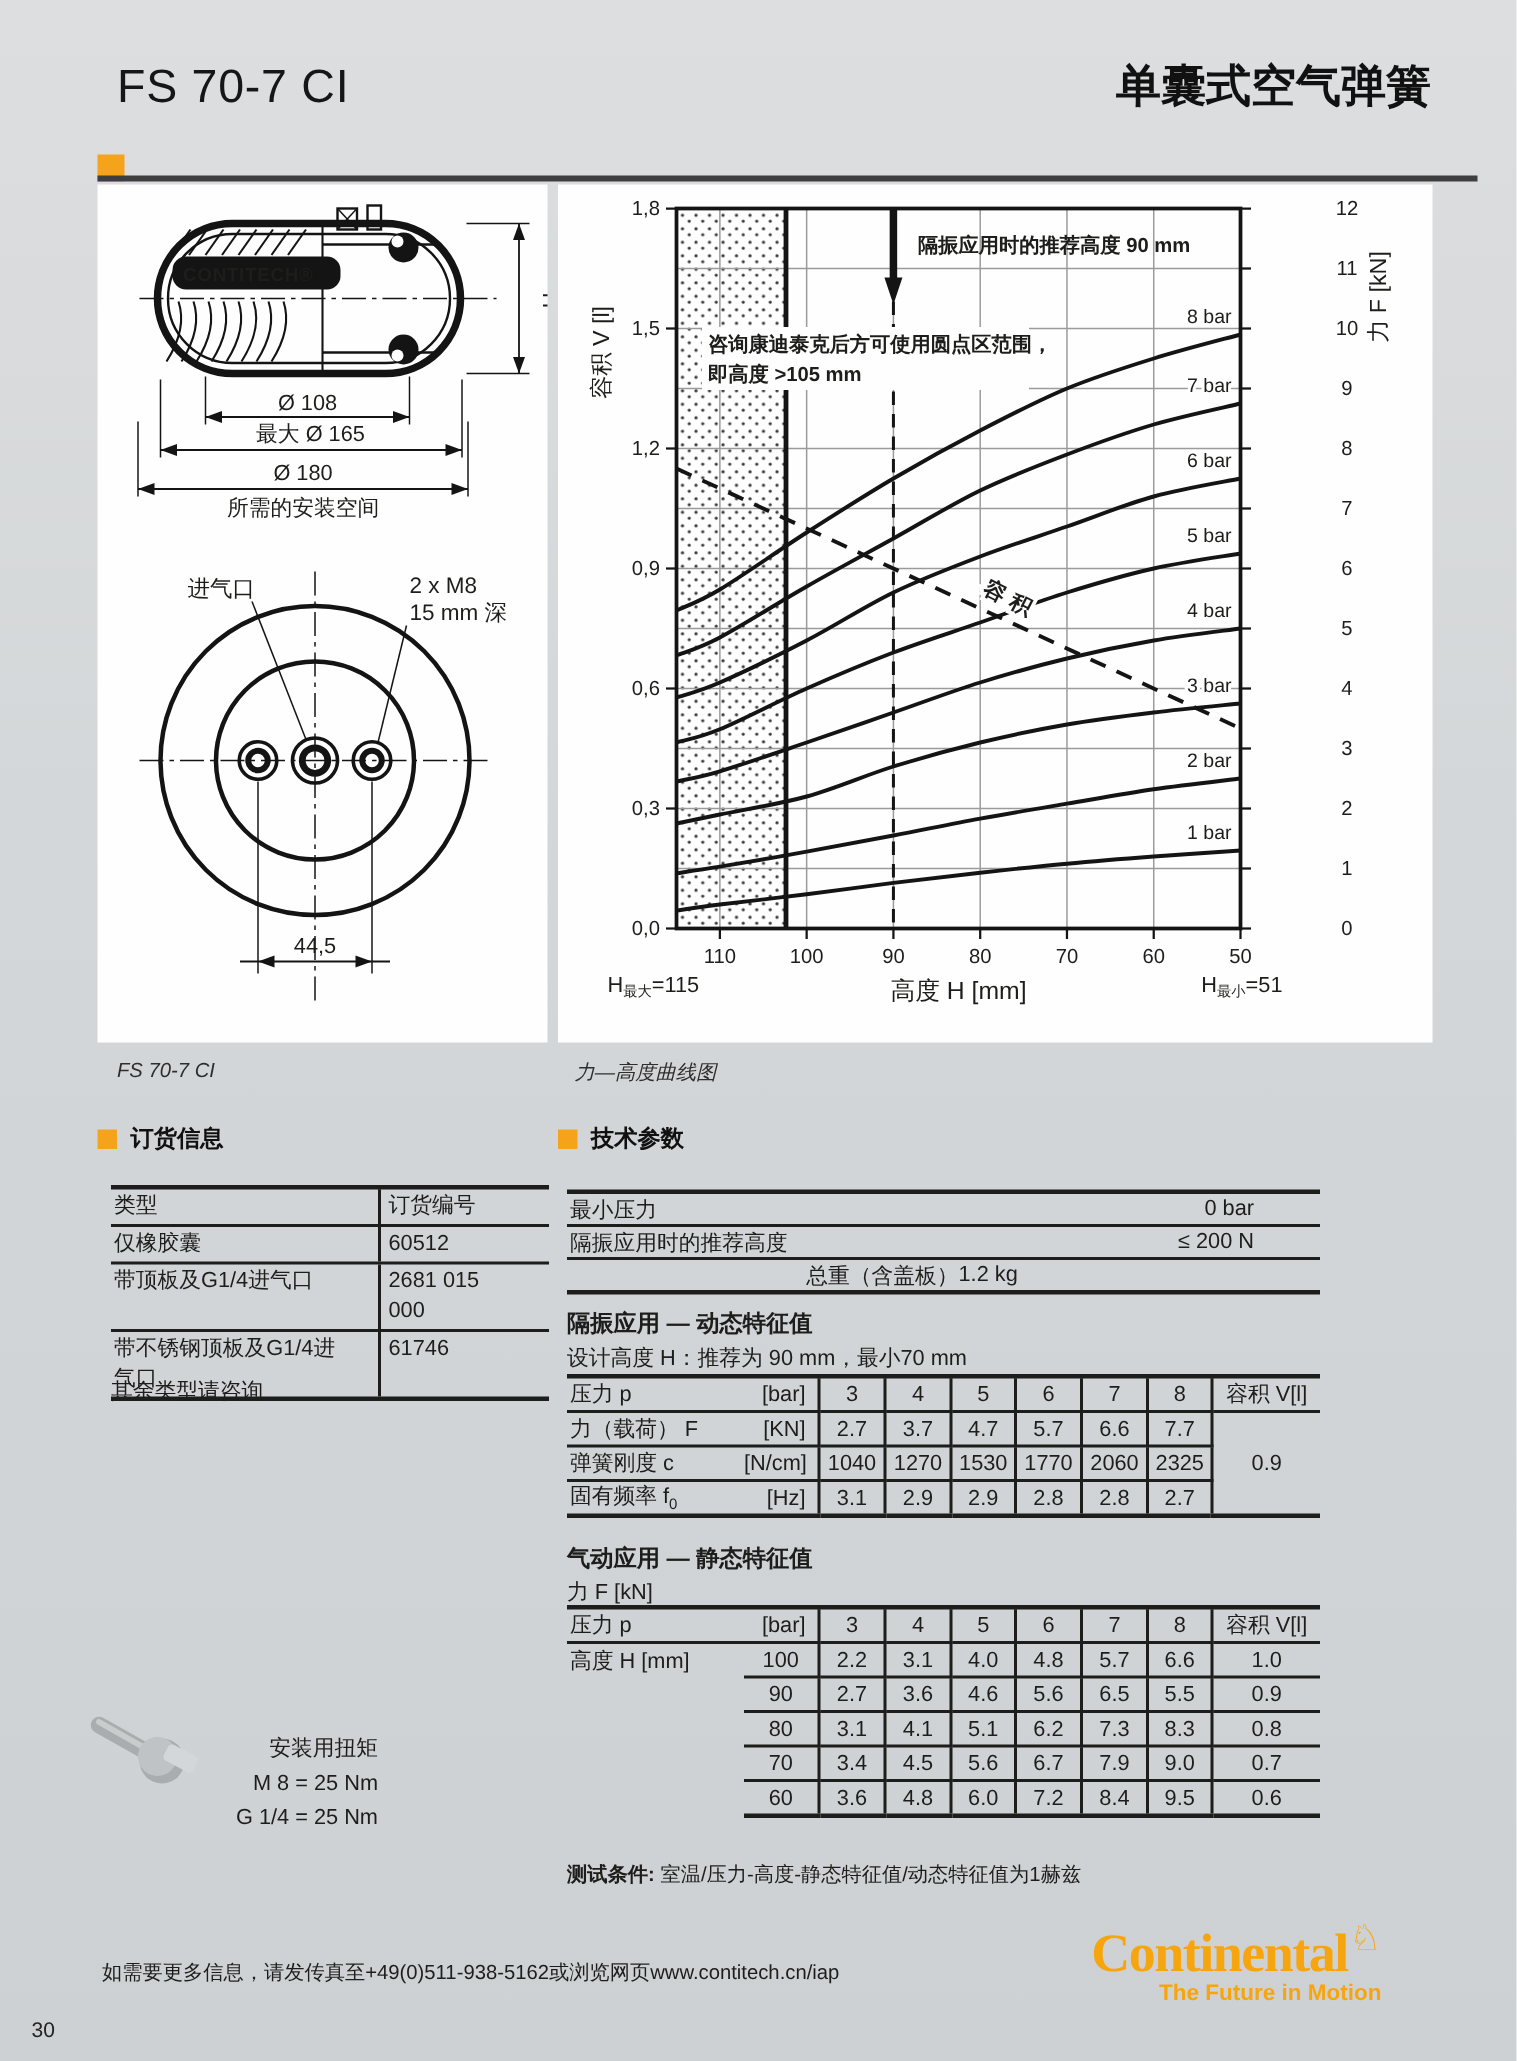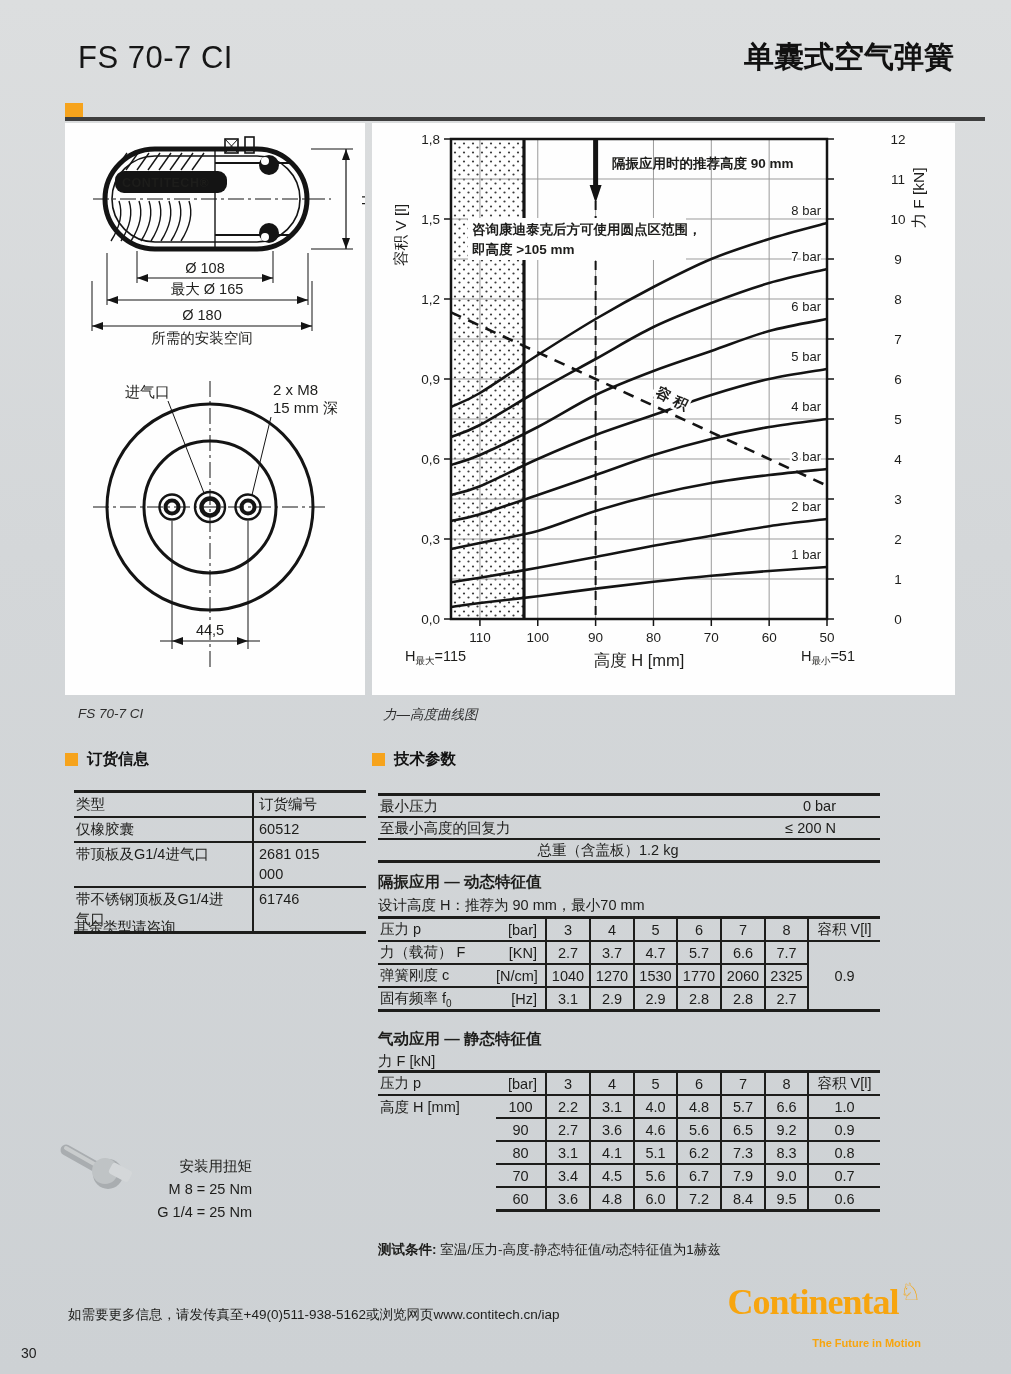--- a/index.html
+++ b/index.html
@@ -41,21 +41,21 @@
   .num td.c-merge{border-bottom:3px solid #1d1d1b;}
   .num td.c-rowlabel{text-align:left;padding-left:2px;border-bottom:none;vertical-align:top;padding-top:2px;}
   sub{font-size:10px;}
   .torque-block{position:absolute;text-align:right;font-size:14.5px;line-height:23px;}
   .testcond{position:absolute;font-size:13.5px;}
   .testcond b{font-weight:700;}
   .footer-contact{position:absolute;font-size:13.5px;color:#1d1d1b;}
   .logo{position:absolute;text-align:right;color:#F7A50F;}
   .logo .word{font-family:"Liberation Serif",serif;font-weight:700;font-size:36px;line-height:34px;letter-spacing:-1px;}
   .logo .horse{font-family:"DejaVu Sans",sans-serif;font-size:24px;vertical-align:14px;margin-left:1px;}
-  .logo .tag{font-size:11px;font-weight:700;margin-top:18px;}
+  .logo .tag{font-size:15px;font-weight:700;margin-top:1px;}
   .pagenum{position:absolute;font-size:14px;color:#222;}
   svg text{font-family:"Liberation Sans",sans-serif;fill:#1d1d1b;}
 </style>
 </head>
 <body>
 
 <div class="page">
 
   <div class="abs model-title">FS 70-7 CI</div>
   <div class="abs product-title">单囊式空气弹簧</div>
@@ -305,21 +305,21 @@
   <div class="note" style="left:74px;top:918px;">其余类型请咨询</div>
 
   <div class="accent-sq" style="left:372px;top:753px;width:13px;height:13px;"></div>
   <div class="sec-head" style="left:394px;top:749px;">技术参数</div>
   <div class="tp" style="left:378px;top:793px;">
     <div class="tp-row">
       <span class="lbl">最小压力</span>
       <span class="val">0 bar</span>
     </div>
     <div class="tp-row">
-      <span class="lbl">至最小高度的回复力</span>
+      <span class="lbl">隔振应用时的推荐高度</span>
       <span class="val">≤ 200 N</span>
     </div>
     <div class="tp-row">
       <span class="lbl">总重（含盖板）</span>
       <span class="val">1.2 kg</span>
     </div>
   </div>
 
   <div class="tbl-title" style="left:378px;top:872px;">隔振应用 — 动态特征值</div>
   <div class="tbl-sub" style="left:378px;top:896px;">设计高度 H：推荐为 90 mm，最小70 mm</div>
@@ -418,21 +418,21 @@
           <td class="c-val">6.6</td>
           <td class="c-vol">1.0</td>
         </tr>
         <tr>
           <td class="c-h">90</td>
           <td class="c-val">2.7</td>
           <td class="c-val">3.6</td>
           <td class="c-val">4.6</td>
           <td class="c-val">5.6</td>
           <td class="c-val">6.5</td>
-          <td class="c-val">9.2</td>
+          <td class="c-val">5.5</td>
           <td class="c-vol">0.9</td>
         </tr>
         <tr>
           <td class="c-h">80</td>
           <td class="c-val">3.1</td>
           <td class="c-val">4.1</td>
           <td class="c-val">5.1</td>
           <td class="c-val">6.2</td>
           <td class="c-val">7.3</td>
           <td class="c-val">8.3</td>

